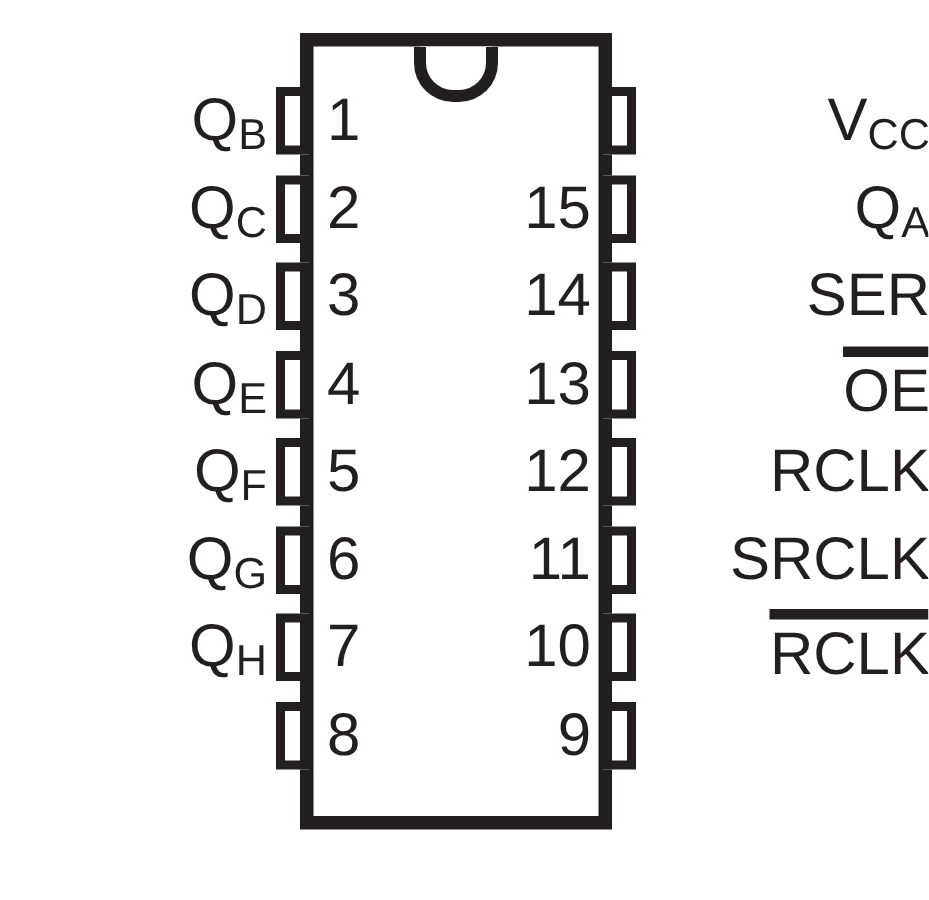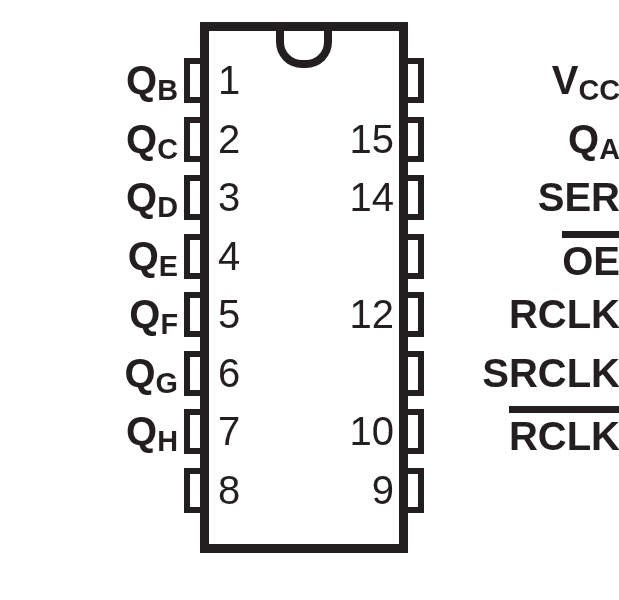--- a/index.html
+++ b/index.html
@@ -52,21 +52,20 @@
   .pnum-right { left: 300px; width: 94px; justify-content: flex-end; }
 
   .plabel {
     position: absolute;
     height: 60px;
     display: flex;
     align-items: center;
     font-size: 40px;
     line-height: 1;
     white-space: nowrap;
-    font-weight: bold;
   }
   .plabel-left  { left: 28px;  width: 150px; justify-content: flex-end; }
   .plabel-right { left: 432px; width: 188px; justify-content: flex-end; }
 
   .lbl { display: inline-block; line-height: 1; }
   .ovl { border-top: 7px solid #231f20; padding-top: 3px; }
   .sub { font-size: 0.72em; position: relative; top: 0.22em; }
   .prime { font-size: 1em; }
 </style>
 </head>
@@ -99,21 +98,23 @@
   <div class="pnum pnum-left" style="top:109px">2</div>
   <div class="pnum pnum-left" style="top:167px">3</div>
   <div class="pnum pnum-left" style="top:226px">4</div>
   <div class="pnum pnum-left" style="top:284px">5</div>
   <div class="pnum pnum-left" style="top:343px">6</div>
   <div class="pnum pnum-left" style="top:401px">7</div>
   <div class="pnum pnum-left" style="top:460px">8</div>
 
   <div class="pnum pnum-right" style="top:109px">15</div>
   <div class="pnum pnum-right" style="top:167px">14</div>
+  <div class="pnum pnum-right" style="top:226px">13</div>
   <div class="pnum pnum-right" style="top:284px">12</div>
+  <div class="pnum pnum-right" style="top:343px">11</div>
   <div class="pnum pnum-right" style="top:401px">10</div>
   <div class="pnum pnum-right" style="top:460px">9</div>
 
   <div class="plabel plabel-left" style="top:50px">
     <span class="lbl"><span>Q</span><span class="sub">B</span></span>
   </div>
   <div class="plabel plabel-left" style="top:109px">
     <span class="lbl"><span>Q</span><span class="sub">C</span></span>
   </div>
   <div class="plabel plabel-left" style="top:167px">

